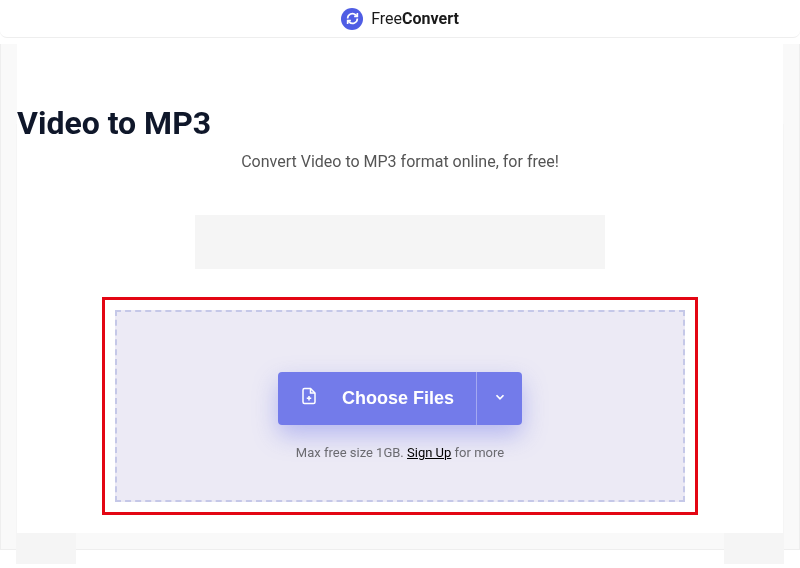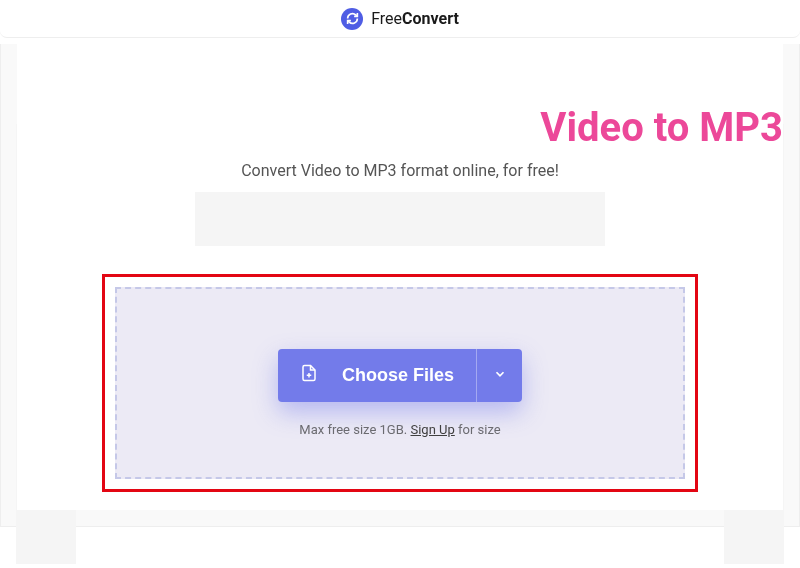--- a/index.html
+++ b/index.html
@@ -47,31 +47,31 @@
       border-top: none;
       margin-top: 6px;
     }
     .inner {
       background: #fff;
       padding-top: 60px;
       padding-bottom: 18px;
       position: relative;
     }
     .title {
-      font-size: 40px;
+      font-size: 32px;
       font-weight: 700;
-      text-align: right;
-      color: #ec4899;
+      text-align: left;
+      color: #0f172a;
       margin-bottom: 10px;
     }
     .subtitle {
       font-size: 16px;
       text-align: center;
       color: #555;
-      margin-bottom: 12px;
+      margin-bottom: 44px;
     }
     .ad-slot {
       width: 410px;
       height: 54px;
       background: #f5f5f5;
       margin: 0 auto 28px auto;
     }
     .highlight-box {
       border: 3px solid #e30613;
       padding: 10px;
@@ -112,21 +112,21 @@
       align-items: center;
       justify-content: center;
       cursor: pointer;
       border-radius: 0 4px 4px 0;
     }
     .file-note {
       font-size: 13px;
       color: #6b6b70;
     }
     .file-note a {
-      color: #404040;
+      color: #000000;
     }
     .side-bar-l, .side-bar-r {
       position: absolute;
       top: 124px;
       width: 60px;
       height: 440px;
       background: #f5f5f5;
     }
     .side-bar-l { left: 16px; }
     .side-bar-r { right: 16px; }
@@ -172,18 +172,18 @@
           </button>
           <button class="btn-caret">
             <span>
               <svg width="14" height="14" viewBox="0 0 24 24" fill="none" stroke="white" stroke-width="3">
                 <polyline points="6 9 12 15 18 9"></polyline>
               </svg>
             </span>
           </button>
         </div>
         <div class="file-note">
-          <span>Max free size 1GB. </span><a href="#">Sign Up</a><span> for size</span>
+          <span>Max free size 1GB. </span><a href="#">Sign Up</a><span> for more</span>
         </div>
       </div>
     </div>
   </div>
 </div>
 
 </body></html>

